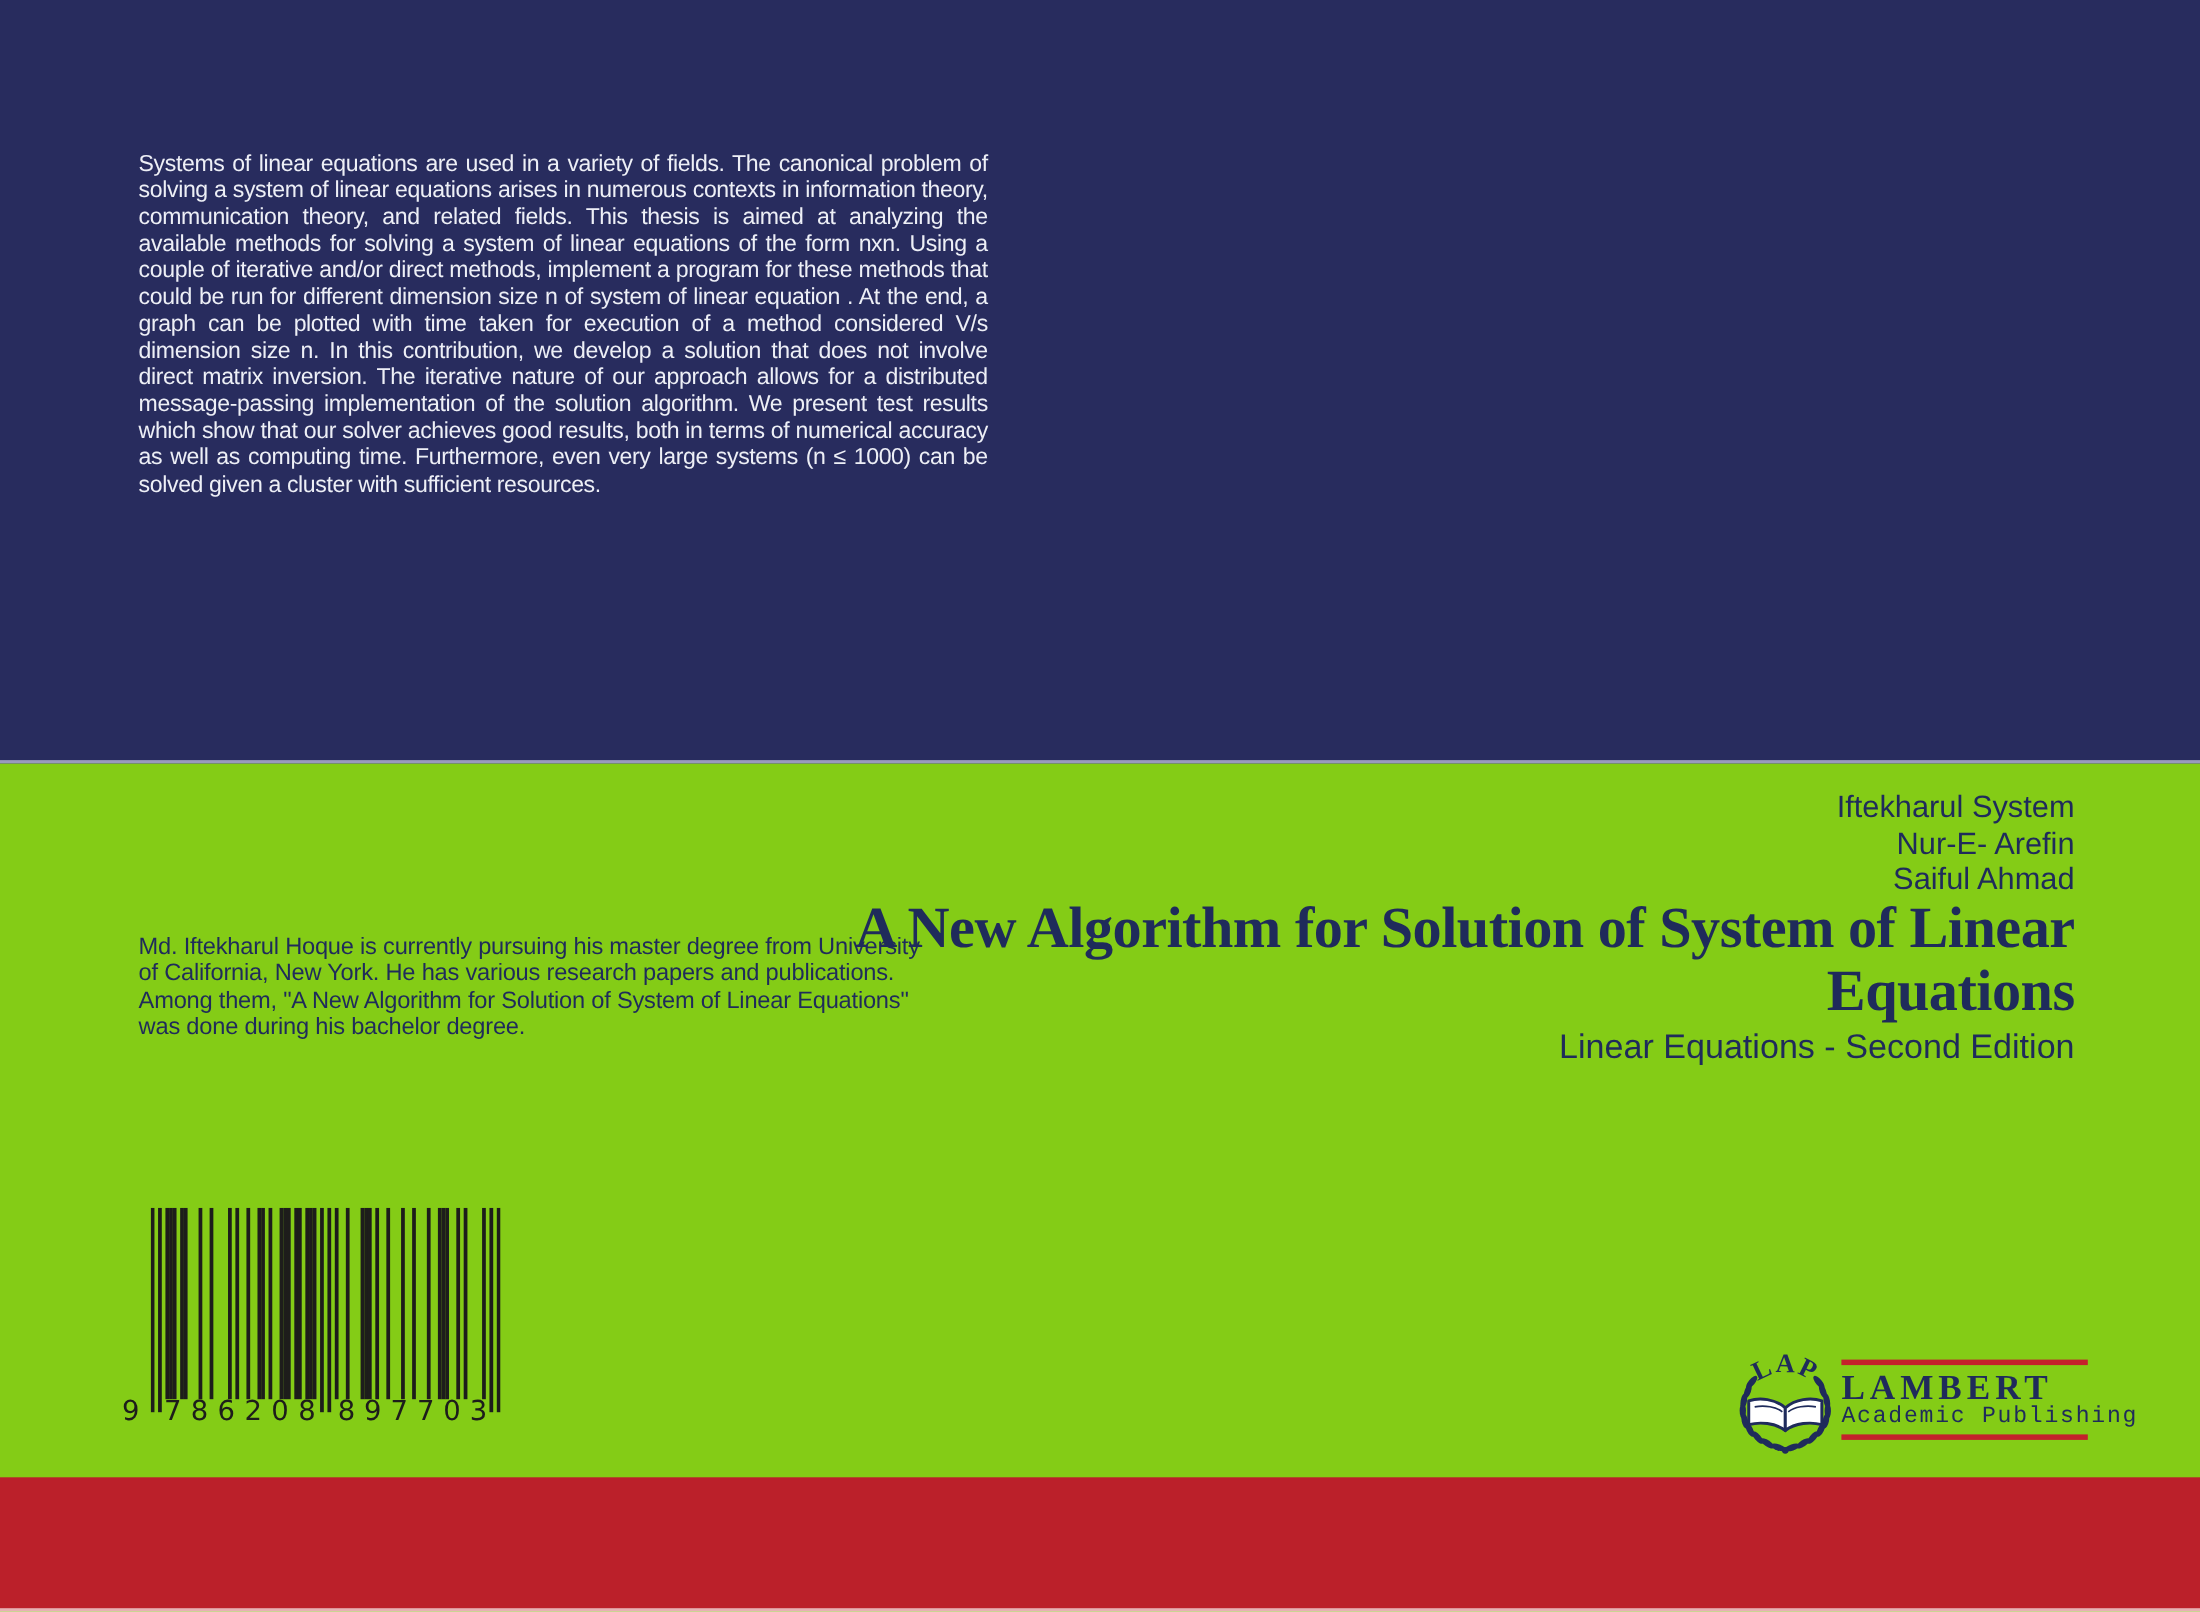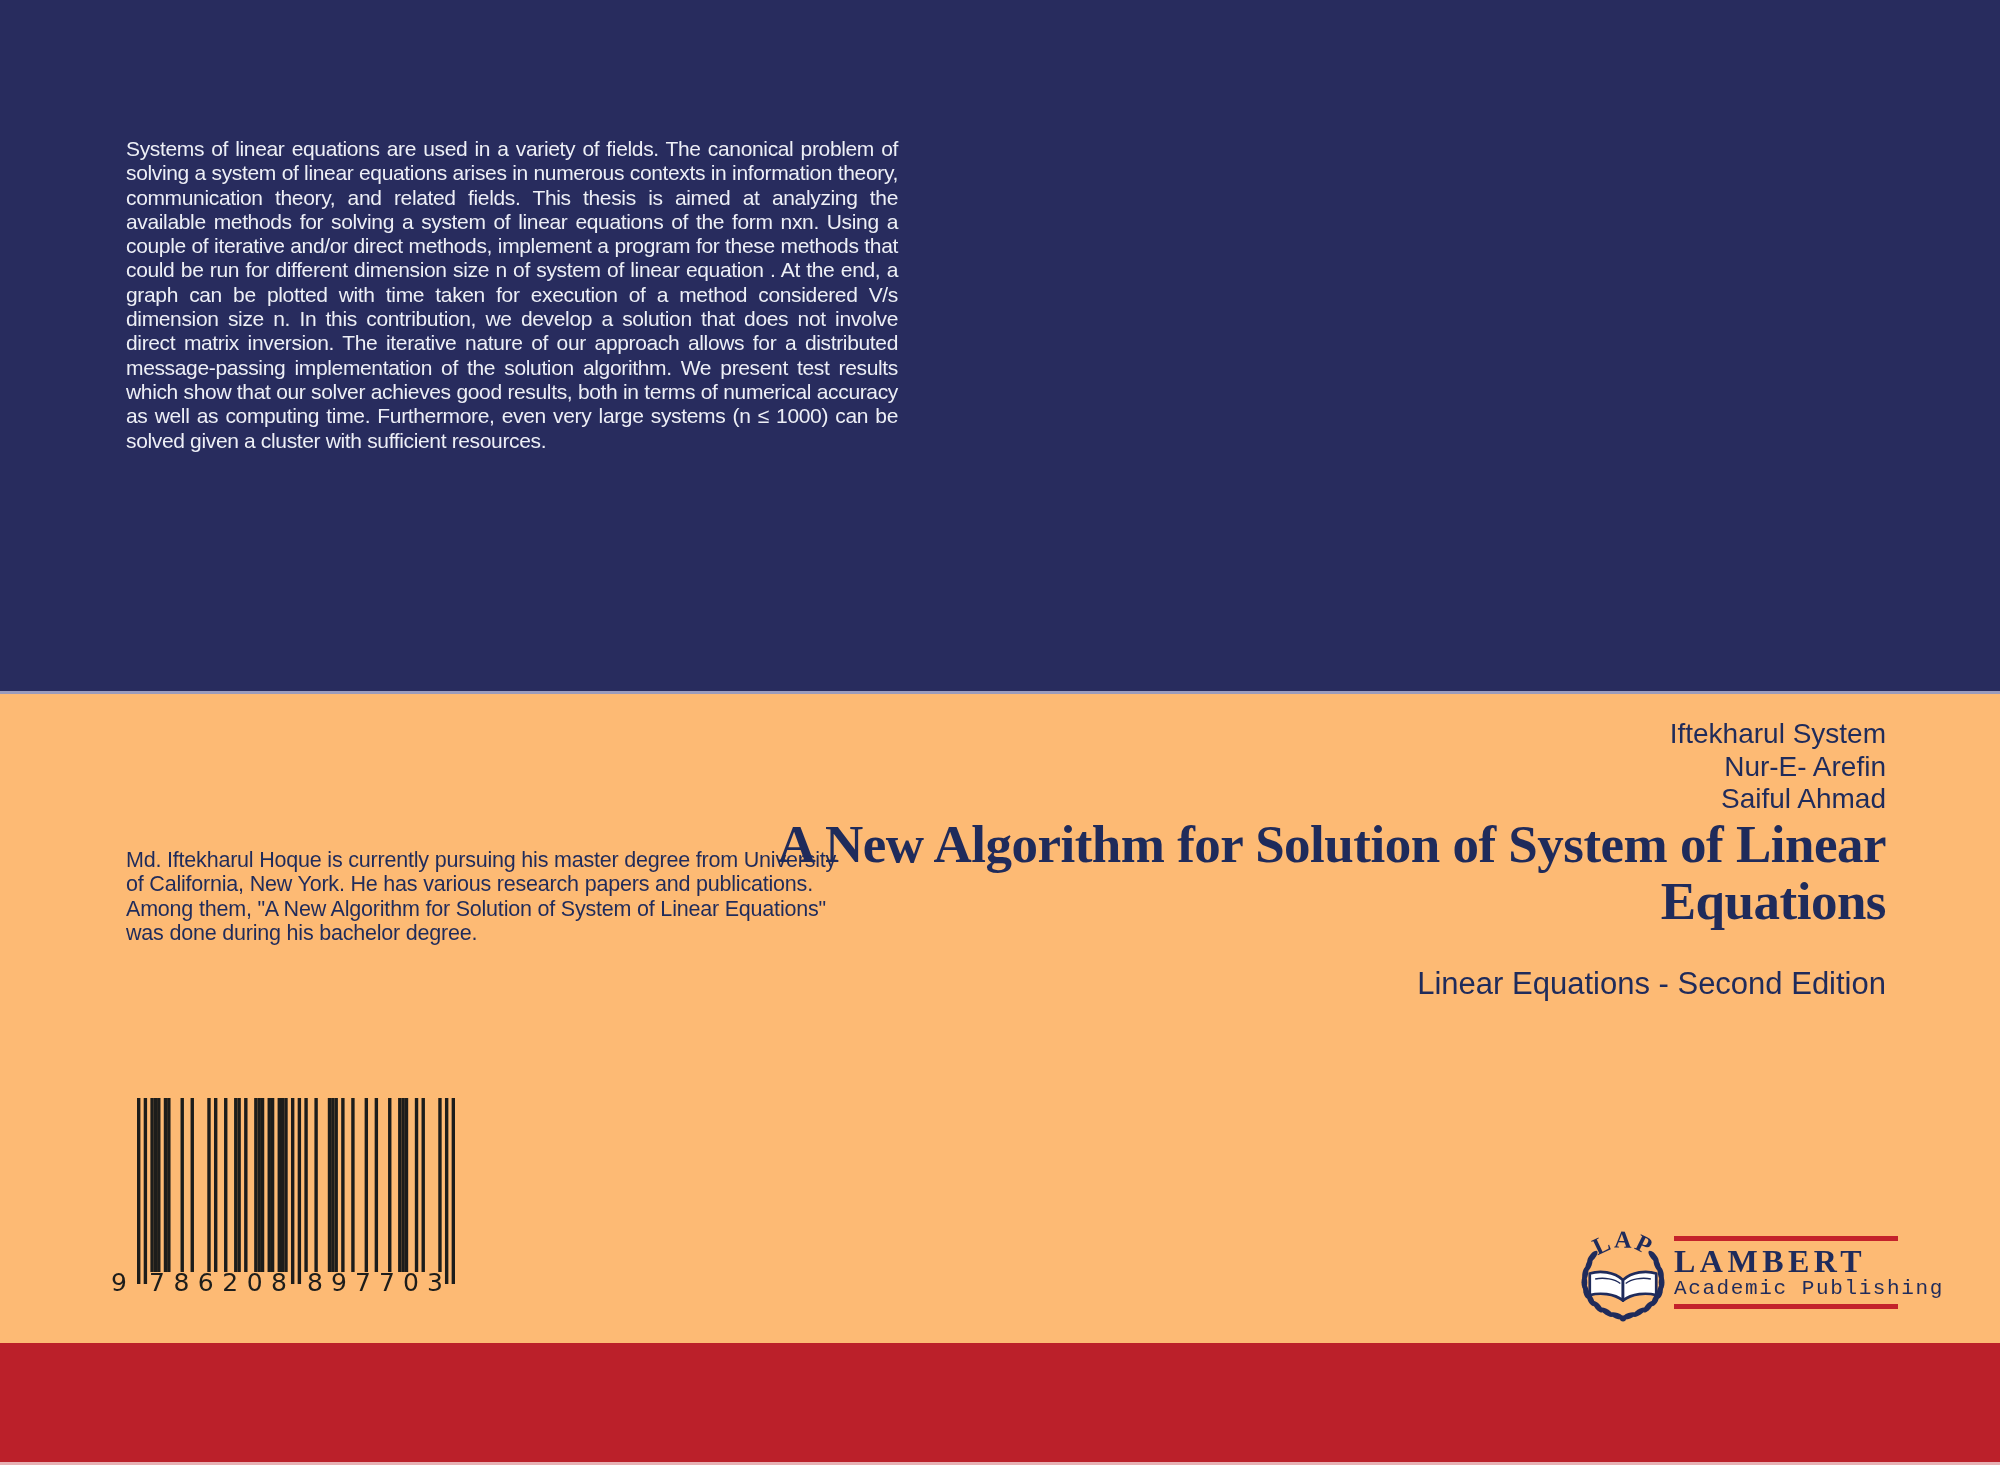--- a/index.html
+++ b/index.html
@@ -1,17 +1,17 @@
 <!DOCTYPE html>
 <html><head>
 <meta charset="utf-8">
 <style>
   html,body{margin:0;padding:0;background:#ffffff;}
   .cover{
-    position:relative;width:2000px;height:1465px;overflow:hidden;background:#fdba74;
+    position:relative;width:2000px;height:1465px;overflow:hidden;background:#84cc16;
     font-family:"Liberation Sans",sans-serif;
   }
   
   .top-band{
     position:absolute;left:0;top:0;width:100%;height:691px;
     background:#282c5e;border-bottom:3px solid #9a9bbd;
   }
   .abstract{
     position:absolute;left:126px;top:116px;width:772px;
     color:#edeff6;font-size:21px;line-height:24.3px;
@@ -20,21 +20,21 @@
   
   .right-col{
     position:absolute;top:718px;right:114px;width:1250px;
     text-align:right;color:#1f2b5b;
   }
   .authors{font-size:28px;line-height:32.5px;font-weight:normal;}
   .book-title{
     font-size:53px;line-height:57px;font-weight:bold;
     letter-spacing:-0.5px;color:#1f2b5b;font-family:Liberation Serif, serif;
   }
-  .book-subtitle{margin-top:36px;font-size:31px;color:#1f2b5b;}
+  .book-subtitle{margin-top:4px;font-size:31px;color:#1f2b5b;}
   .bio{
     position:absolute;left:126px;top:826px;width:730px;
     color:#1f2b5b;font-size:21.5px;line-height:24.5px;letter-spacing:-0.2px;
   }
   
   .barcode{position:absolute;left:137px;top:1098px;width:318px;height:198px;}
   .barcode svg{position:absolute;left:0;top:0;display:block;}
   .barcode svg rect{fill:#1d1d1b;}
   .bc-digit,.bc-group{
     position:absolute;top:172px;color:#1d1d1b;

